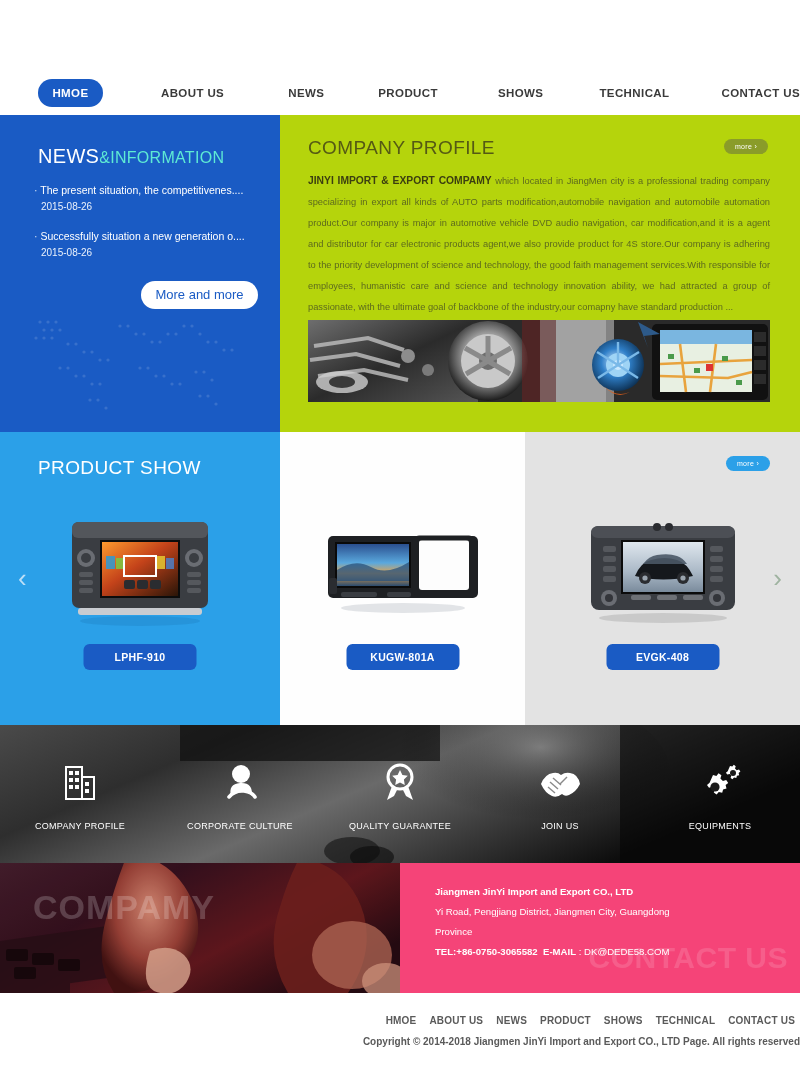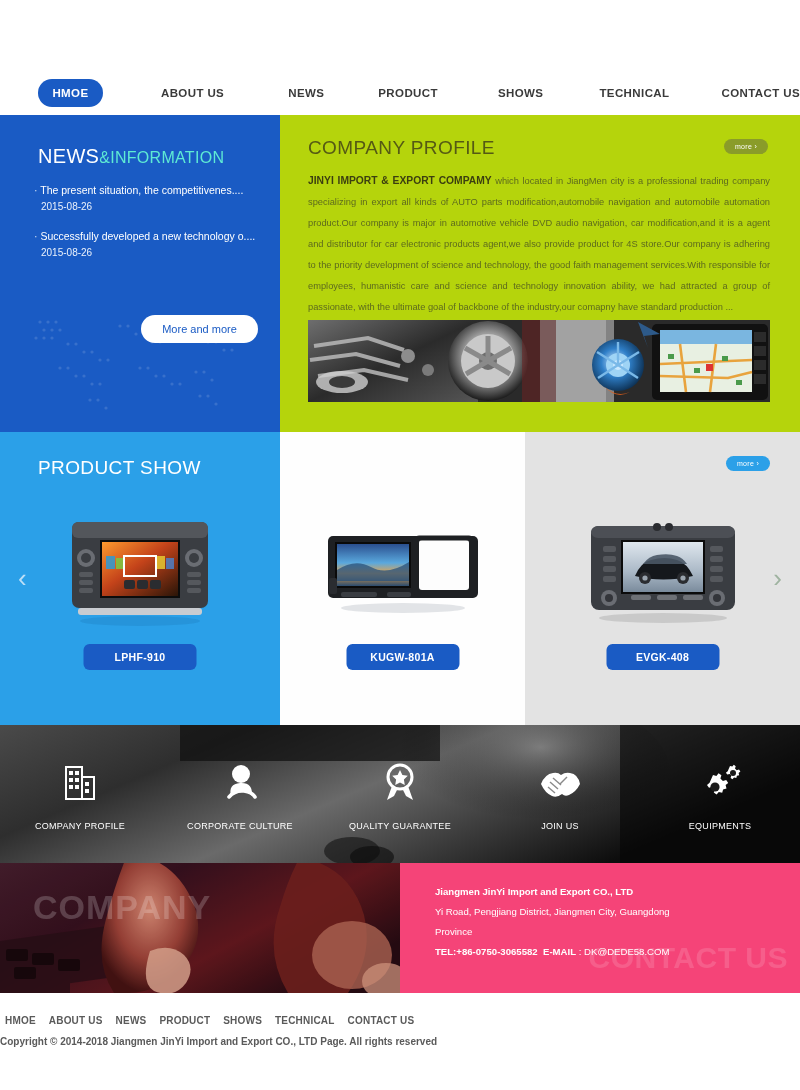--- a/index.html
+++ b/index.html
@@ -70,23 +70,22 @@
   .news-title {
     font-size:10.5px; color:#fff; line-height:15px;
     white-space:nowrap; overflow:hidden;
   }
   .news-title:before { content:"· "; color:#cfe0f5; }
   .news-date { font-size:10px; color:#eaf1fb; padding-left:7px; margin-top:3px; }
   .more-and-more {
     position:absolute; left:141px; top:166px;
     width:117px; height:28px; border-radius:15px;
     background:#fff; color:#1a5bc4;
-    font-size:11px; text-align:center; line-height:28px;
+    font-size:13px; text-align:center; line-height:28px;
     cursor:pointer;
-    margin-top:34px;
   }
 
   .profile {
     width:520px; height:317px; background:#b5d40c; position:relative;
   }
   .profile h2 {
     position:absolute; left:28px; top:22px;
     font-size:19px; font-weight:400; color:#555a14; letter-spacing:.4px;
   }
   .more-btn {
@@ -170,21 +169,21 @@
     font-size:30px; font-weight:bold; letter-spacing:.5px;
     color:rgba(255,255,255,.14);
     font-family:"Liberation Sans Narrow","Liberation Sans",sans-serif;
   }
   .contact-inner { position:absolute; left:35px; top:19px; width:330px; }
   .c-line { font-size:9.6px; color:#fff; line-height:20px; }
   .c-line.bold, .c-line b { font-weight:bold; }
 
   
   .footer {
-    height:97px; background:#fff; text-align:left; padding-top:22px;
+    height:97px; background:#fff; text-align:right; padding-top:22px;
   }
   .footer-nav { font-size:10px; color:#5a5a5a; font-weight:bold; letter-spacing:.2px; }
   .footer-nav span { margin:0 5px; cursor:pointer; }
   .footer-copy { font-size:10px; color:#5a5a5a; font-weight:bold; margin-top:10px; }
 </style>
 </head>
 <body>
 
 <div class="page">
 
@@ -261,21 +260,21 @@
       </svg>
 
       <h2><span style="color:#fff;font-size:20px;">NEWS</span><span>&amp;INFORMATION</span></h2>
 
       <div class="news-list">
         <div class="news-item">
           <div class="news-title">The present situation, the competitivenes....</div>
           <div class="news-date">2015-08-26</div>
         </div>
         <div class="news-item">
-          <div class="news-title">Successfully developed a new technology o....</div>
+          <div class="news-title">Successfully situation a new generation o....</div>
           <div class="news-date">2015-08-26</div>
         </div>
       </div>
 
       <div class="more-and-more">More and more</div>
     </div>
 
     <div class="profile">
       <h2>COMPANY PROFILE</h2>
       <div class="more-btn more-green">more ›</div>
@@ -625,21 +624,21 @@
           <rect x="58" y="96" width="22" height="12" rx="2"></rect>
             <rect x="14" y="104" width="22" height="12" rx="2"></rect>
         </g>
         <path d="M128 -10 q48 6 66 52 q12 34 -10 60 q-24 28 -56 28 l-14 0 q-20 -30 -8 -74 q10 -38 22 -66 z" fill="url(#fing)"></path>
         <path d="M150 88 q20 -8 34 4 q12 12 2 28 q-12 16 -32 8 q-14 -8 -4 -40 z" fill="#f0b49c" opacity=".85"></path>
         <path d="M300 -6 q50 10 64 58 q10 40 -16 78 l-60 0 q-24 -40 -8 -86 q8 -28 20 -50 z" fill="#7a2420" opacity=".9"></path>
         <ellipse cx="352" cy="92" rx="40" ry="34" fill="#c2705c" opacity=".8"></ellipse>
         <ellipse cx="386" cy="118" rx="24" ry="18" fill="#e8a48c" opacity=".75"></ellipse>
         <rect x="0" y="0" width="400" height="130" fill="#000" opacity=".12"></rect>
       </svg>
-      <div class="feedback-word">COMPANY</div>
+      <div class="feedback-word">COMPAMY</div>
     </div>
 
     <div class="contact">
       <div class="contact-watermark">CONTACT US</div>
       <div class="contact-inner">
         <div class="c-line bold">Jiangmen JinYi Import and Export CO., LTD</div>
         <div class="c-line">Yi Road, Pengjiang District, Jiangmen City, Guangdong</div>
         <div class="c-line">Province</div>
         <div class="c-line"><b>TEL:+86-0750-3065582</b>&nbsp;&nbsp;<b>E-MAIL</b><span> : DK@DEDE58.COM</span></div>
       </div>

